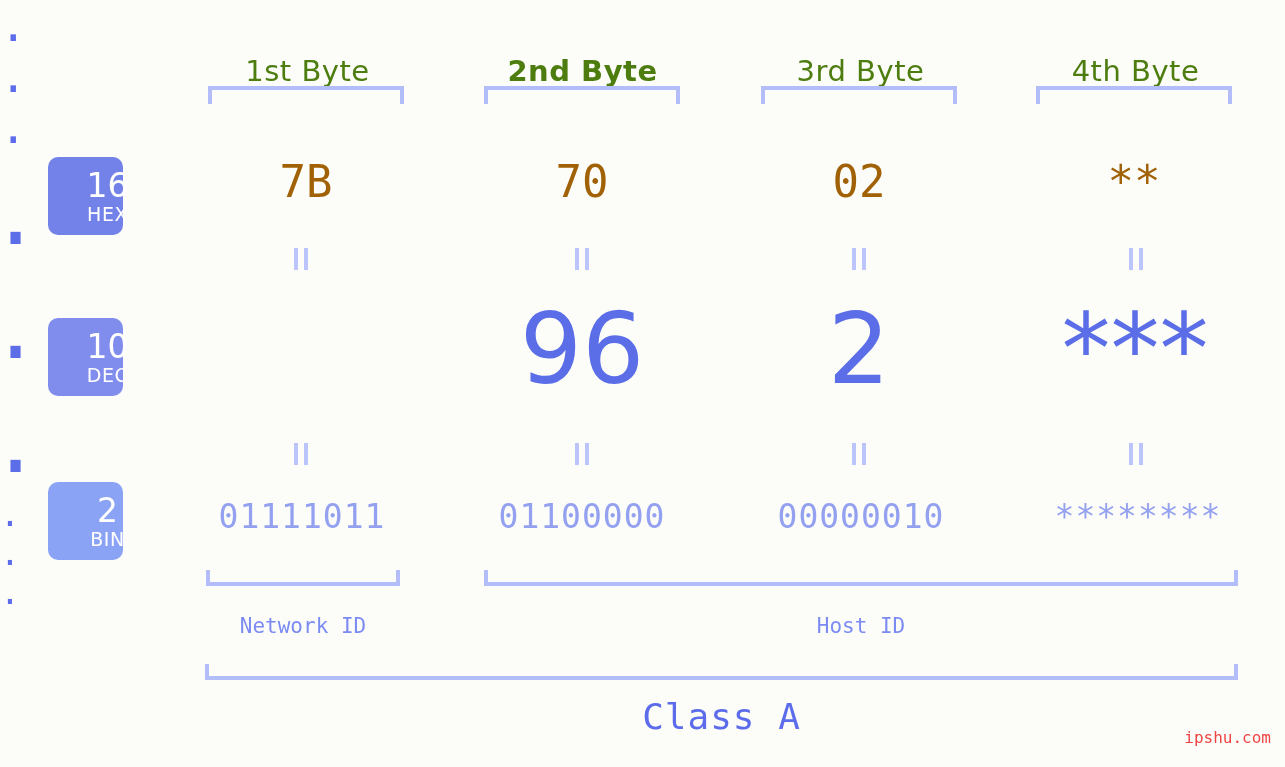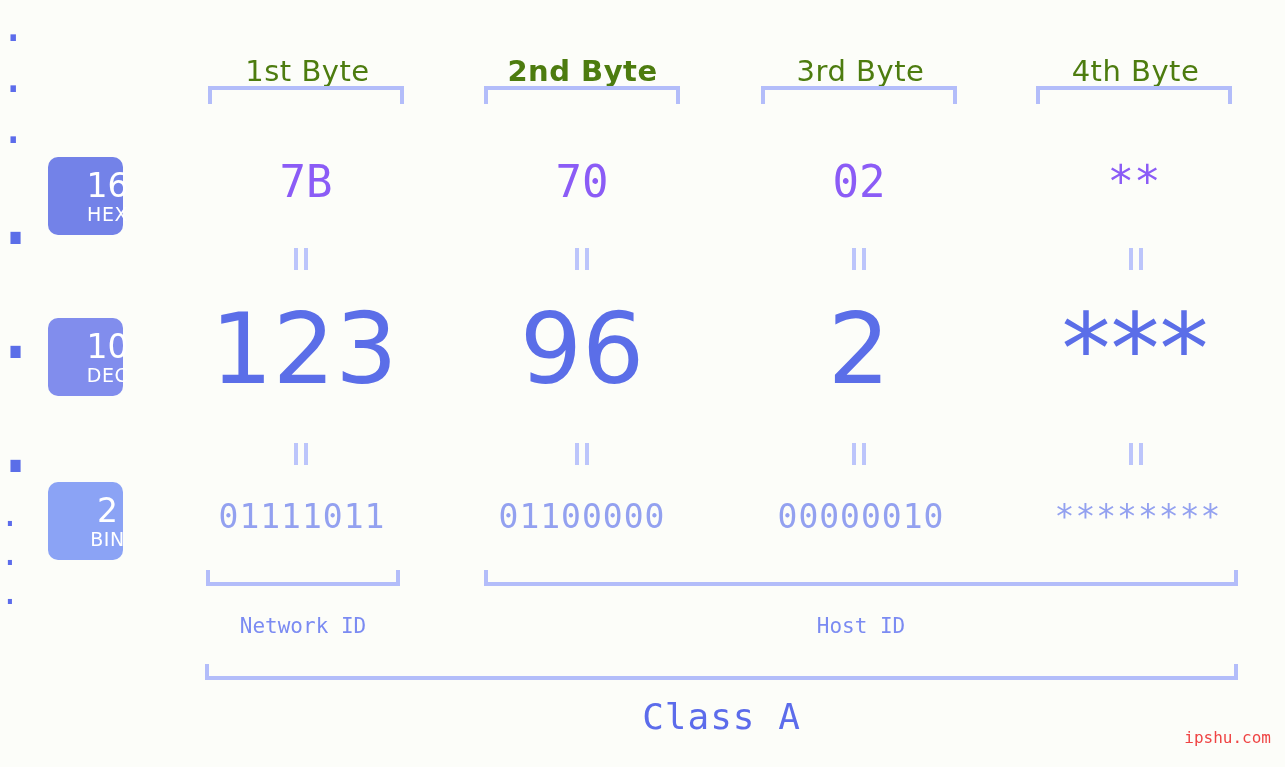--- a/index.html
+++ b/index.html
@@ -81,21 +81,21 @@
   .cell {
     position: absolute;
     text-align: center;
     white-space: nowrap;
     line-height: 1;
   }
 
   .hex-row .cell {
     font-family: "DejaVu Sans Mono", monospace;
     font-size: 44px;
-    color: #8b5cf6;
+    color: #a16207;
     top: 160px;
   }
   .hex-row .dot {
     font-family: "DejaVu Sans Mono", monospace;
     font-size: 44px;
     color: #5c6ceb;
     top: 160px;
   }
 
   .dec-row .cell {
@@ -201,21 +201,20 @@
   <div class="eq" style="left:575px; top:248px;"></div>
   <div class="eq" style="left:852px; top:248px;"></div>
   <div class="eq" style="left:1129px; top:248px;"></div>
 
   <div class="badge" style="left:48px; top:318px; background:#818ded;">
     <span class="num">10</span>
     <span class="nm">DEC</span>
   </div>
 
   <div class="dec-row">
-    <div class="cell" style="left:196px; width:216px;">123</div>
     <div class="dot" style="left:400px; width:76px;">.</div>
     <div class="cell" style="left:487px; width:190px;">96</div>
     <div class="dot" style="left:678px; width:78px;">.</div>
     <div class="cell" style="left:762px; width:194px;">2</div>
     <div class="dot" style="left:957px; width:78px;">.</div>
     <div class="cell" style="left:1032px; width:206px;">***</div>
   </div>
 
   <div class="eq" style="left:294px; top:443px;"></div>
   <div class="eq" style="left:575px; top:443px;"></div>

